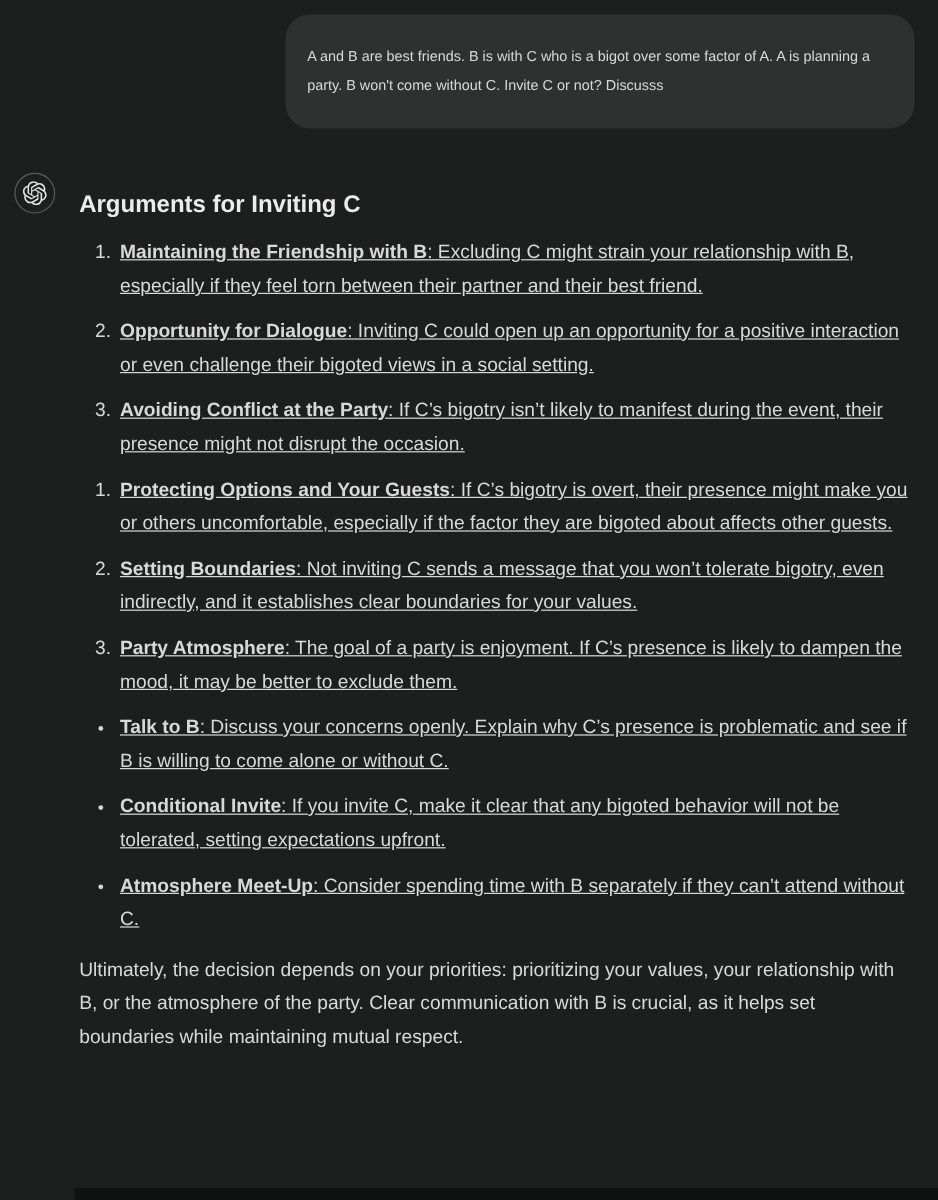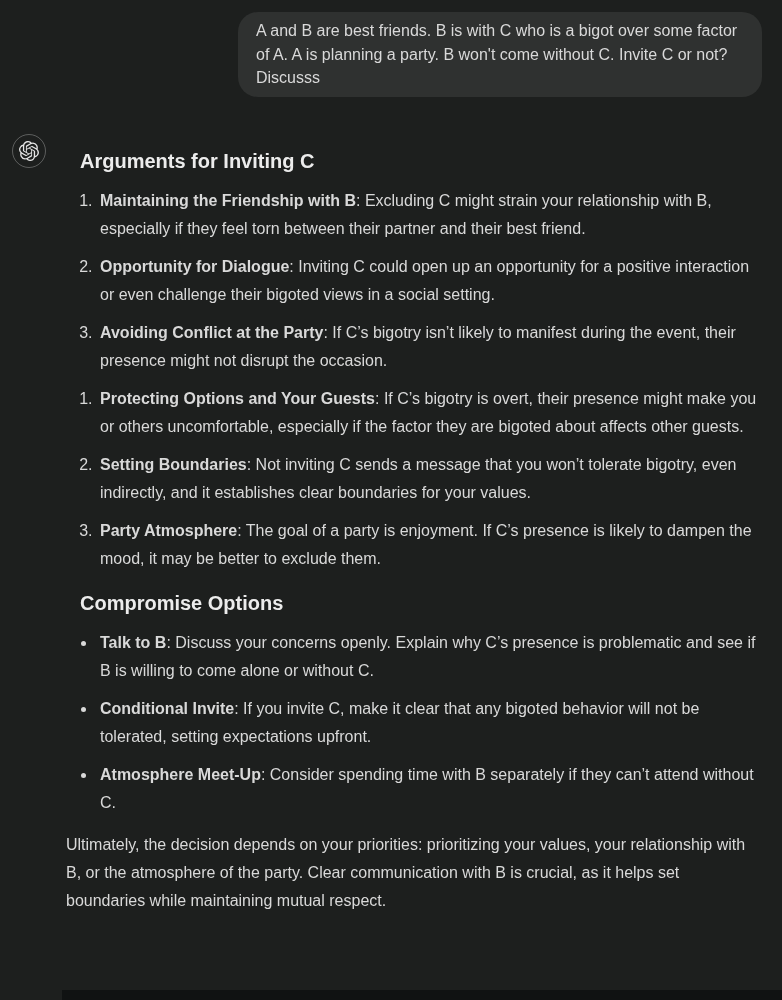--- a/index.html
+++ b/index.html
@@ -12,22 +12,22 @@
     position: relative;
   }
   .page { padding: 12px 20px 0 12px; }
 
   
   .user-row { display: flex; justify-content: flex-end; }
   .user-bubble {
     max-width: 524px;
     background: var(--bubble-bg, #2f2f2f);
     border-radius: 20px;
-    padding: 7px 18px;
-    font-size: 16px;
+    padding: 24px 18px;
+    font-size: 12px;
     line-height: 23.5px;
     color: var(--text, #d9d9d9);
   }
 
   
   .assistant-row { display: flex; gap: 20px; margin-top: 34px; }
   .avatar {
     flex: none;
     width: 34px; height: 34px;
     border-radius: 50%;
@@ -37,23 +37,23 @@
     margin-top: 3px;
   }
   .avatar svg { width: 20px; height: 20px; display: block; }
 
   .content { flex: 1; font-size: 16px; line-height: 28px; min-width: 0; }
   .content h2 {
     font-size: 20px;
     line-height: 25px;
     font-weight: 700;
     color: var(--heading, #ececec);
-    margin: 18px 0 13px 14px;
+    margin: 18px 0 13px 0;
   }
-  .content ol, .content ul { margin: 0 0 4px 0; padding-left: 31px; }
+  .content ol, .content ul { margin: 0 0 4px 0; padding-left: 31px; text-decoration: underline; }
   .content li { margin-bottom: 10px; padding-left: 3px; }
   .content li::marker { color: var(--text, #d9d9d9); }
   .content ul { list-style-type: disc; }
   .lbl { font-weight: 700; }
   .closing { margin-top: 14px; }
 
   
   .bottom-bar {
     position: absolute;
     left: 62px; right: 0; bottom: 0;
@@ -89,21 +89,20 @@
         <li><span class="lbl">Opportunity for Dialogue</span><span>: Inviting C could open up an opportunity for a positive interaction or even challenge their bigoted views in a social setting.</span></li>
         <li><span class="lbl">Avoiding Conflict at the Party</span><span>: If C’s bigotry isn’t likely to manifest during the event, their presence might not disrupt the occasion.</span></li>
       </ol>
 
       <ol>
         <li><span class="lbl">Protecting Options and Your Guests</span><span>: If C’s bigotry is overt, their presence might make you or others uncomfortable, especially if the factor they are bigoted about affects other guests.</span></li>
         <li><span class="lbl">Setting Boundaries</span><span>: Not inviting C sends a message that you won’t tolerate bigotry, even indirectly, and it establishes clear boundaries for your values.</span></li>
         <li><span class="lbl">Party Atmosphere</span><span>: The goal of a party is enjoyment. If C’s presence is likely to dampen the mood, it may be better to exclude them.</span></li>
       </ol>
 
-      <h2>Compromise Options</h2>
       <ul>
         <li><span class="lbl">Talk to B</span><span>: Discuss your concerns openly. Explain why C’s presence is problematic and see if B is willing to come alone or without C.</span></li>
         <li><span class="lbl">Conditional Invite</span><span>: If you invite C, make it clear that any bigoted behavior will not be tolerated, setting expectations upfront.</span></li>
         <li><span class="lbl">Atmosphere Meet-Up</span><span>: Consider spending time with B separately if they can’t attend without C.</span></li>
       </ul>
 
       <p class="closing">Ultimately, the decision depends on your priorities: prioritizing your values, your relationship with B, or the atmosphere of the party. Clear communication with B is crucial, as it helps set boundaries while maintaining mutual respect.</p>
     </div>
   </div>
 

